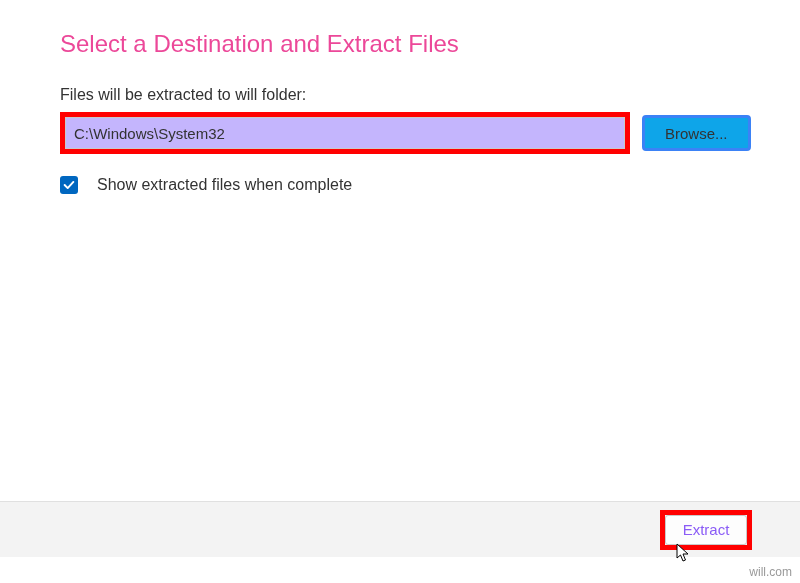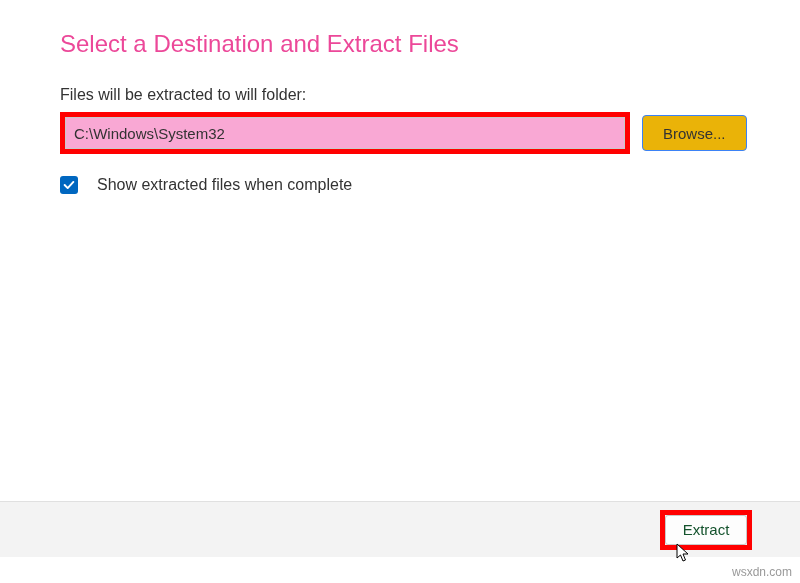--- a/index.html
+++ b/index.html
@@ -4,40 +4,40 @@
   <style>
     * { box-sizing: border-box; margin: 0; padding: 0; font-family: 'Segoe UI', Tahoma, sans-serif; }
     body { width: 800px; height: 583px; background: #ffffff; position: relative; overflow: hidden; }
     .dialog-content { padding: 30px 60px 20px 60px; }
     .title { color: #ec4899; font-size: 24px; font-weight: 400; margin-bottom: 28px; }
     .label { color: #333; font-size: 16px; margin-bottom: 8px; }
     .path-row { display: flex; gap: 12px; align-items: center; margin-bottom: 22px; }
     .highlight-red { border: 5px solid #ff0000; display: inline-block; }
     .path-input {
       width: 560px; height: 32px; padding: 4px 8px; font-size: 15px;
-      border: 1px solid #c9c9c9; outline: none; background: #f9a8d4; color: #333;
+      border: 1px solid #c9c9c9; outline: none; background: #c4b5fd; color: #333;
     }
     .browse-btn {
       height: 36px; padding: 0 20px; font-size: 15px; color: #333;
-      background: #eab308; border: 1px solid #3b82f6; border-radius: 4px; cursor: pointer;
+      background: #0ea5e9; border: 3px solid #3b82f6; border-radius: 4px; cursor: pointer;
     }
     .checkbox-row { display: flex; align-items: center; gap: 19px; }
     .checkbox {
       width: 18px; height: 18px; background: #0067c0; border-radius: 3px;
       display: flex; align-items: center; justify-content: center; cursor: pointer;
     }
     .checkbox svg { width: 14px; height: 14px; }
     .checkbox-label { font-size: 16px; color: #333; }
     .footer {
       position: absolute; bottom: 26px; left: 0; right: 0; height: 56px;
       background: #f3f3f3; border-top: 1px solid #e0e0e0;
       display: flex; justify-content: flex-end; align-items: center; gap: 14px; padding-right: 48px;
     }
     .footer-btn {
-      min-width: 82px; height: 30px; padding: 0 16px; font-size: 15px; color: #14532d;
+      min-width: 82px; height: 30px; padding: 0 16px; font-size: 15px; color: #8b5cf6;
       background: #fdfdfd; border: 1px solid #c9c9c9; border-radius: 3px; cursor: pointer;
     }
     .cursor {
       position: absolute; right: 108px; bottom: 20px; width: 16px; height: 20px; pointer-events: none;
     }
     .watermark {
       position: absolute; right: 8px; bottom: 4px; font-size: 12px; color: #999;
     }
   </style>
 </head>
@@ -67,13 +67,13 @@
 <div class="footer">
   <span class="highlight-red">
     <button class="footer-btn">Extract</button>
   </span>
 </div>
 
 <svg class="cursor" viewBox="0 0 16 20">
   <path d="M1 1 L1 15 L4.5 12 L7 18 L9.5 17 L7 11 L12 11 Z" fill="#ffffff" stroke="#000000" stroke-width="1"></path>
 </svg>
 
-<div class="watermark">wsxdn.com</div>
+<div class="watermark">will.com</div>
 
 </body></html>

